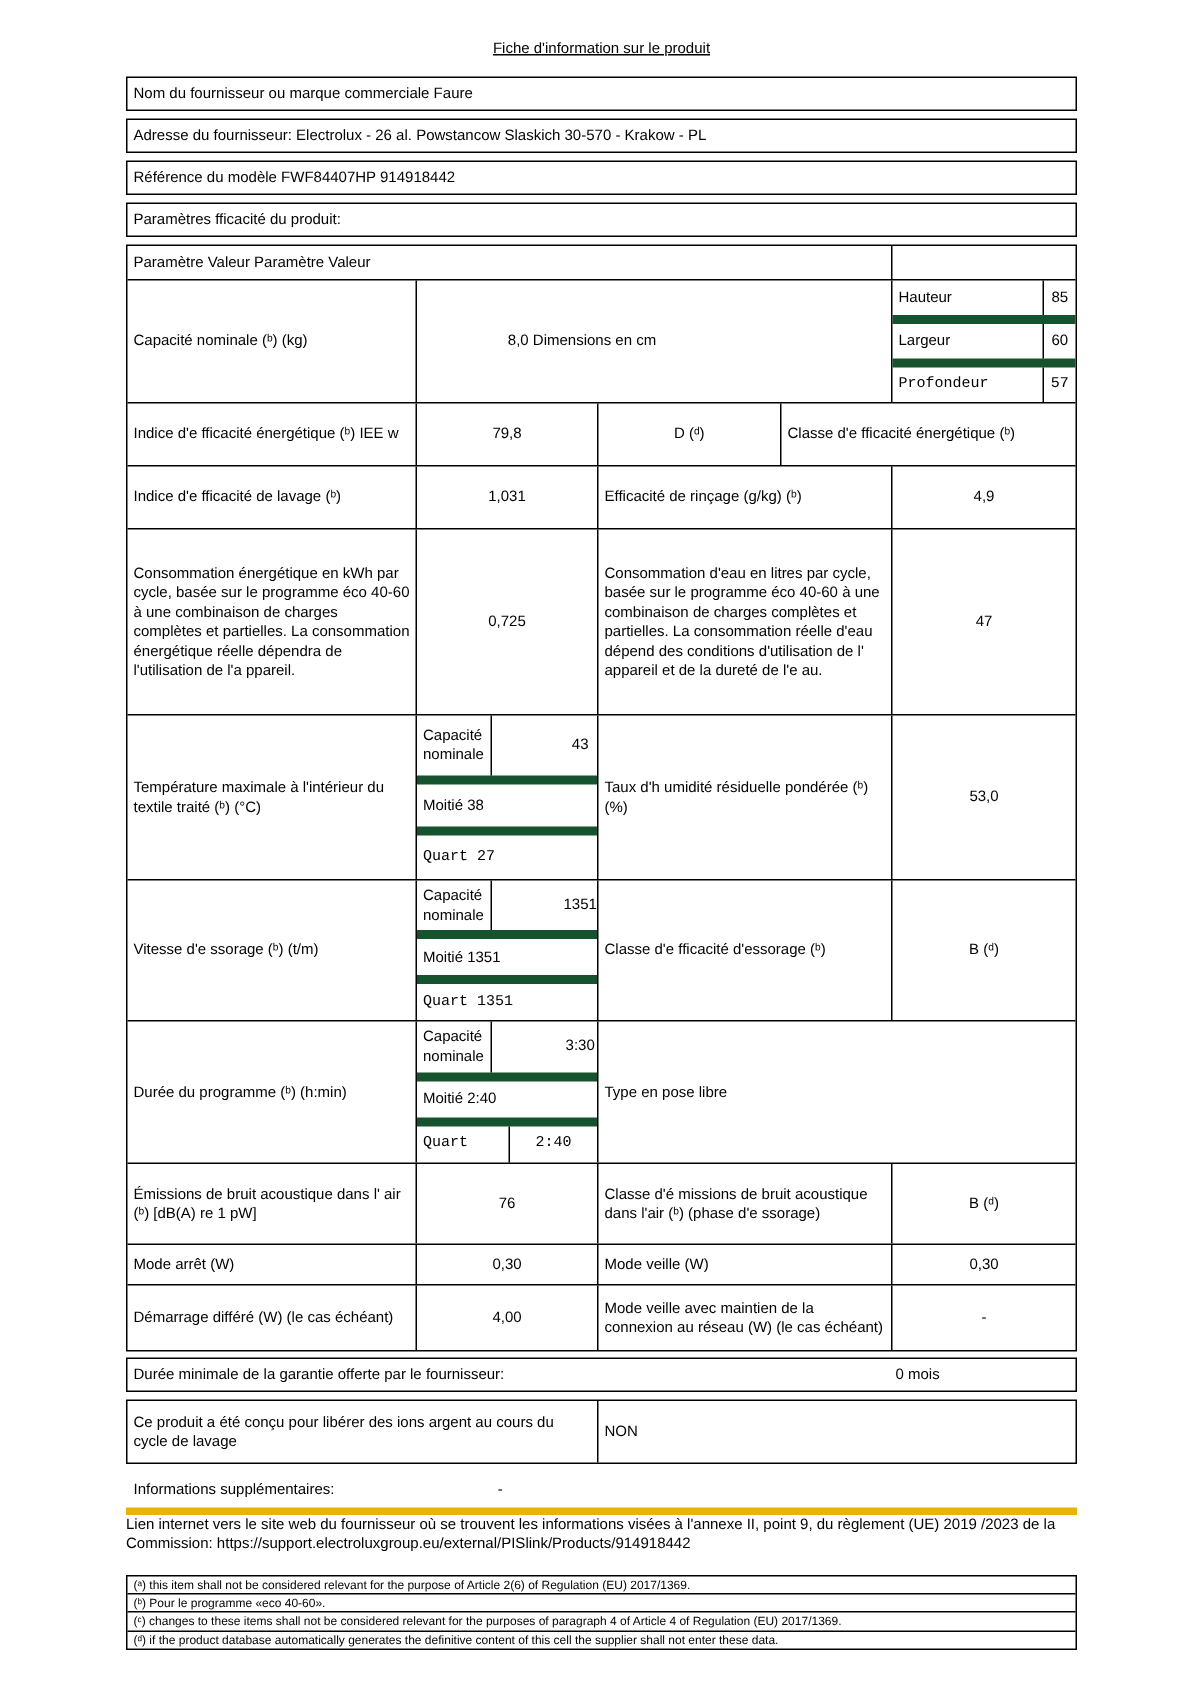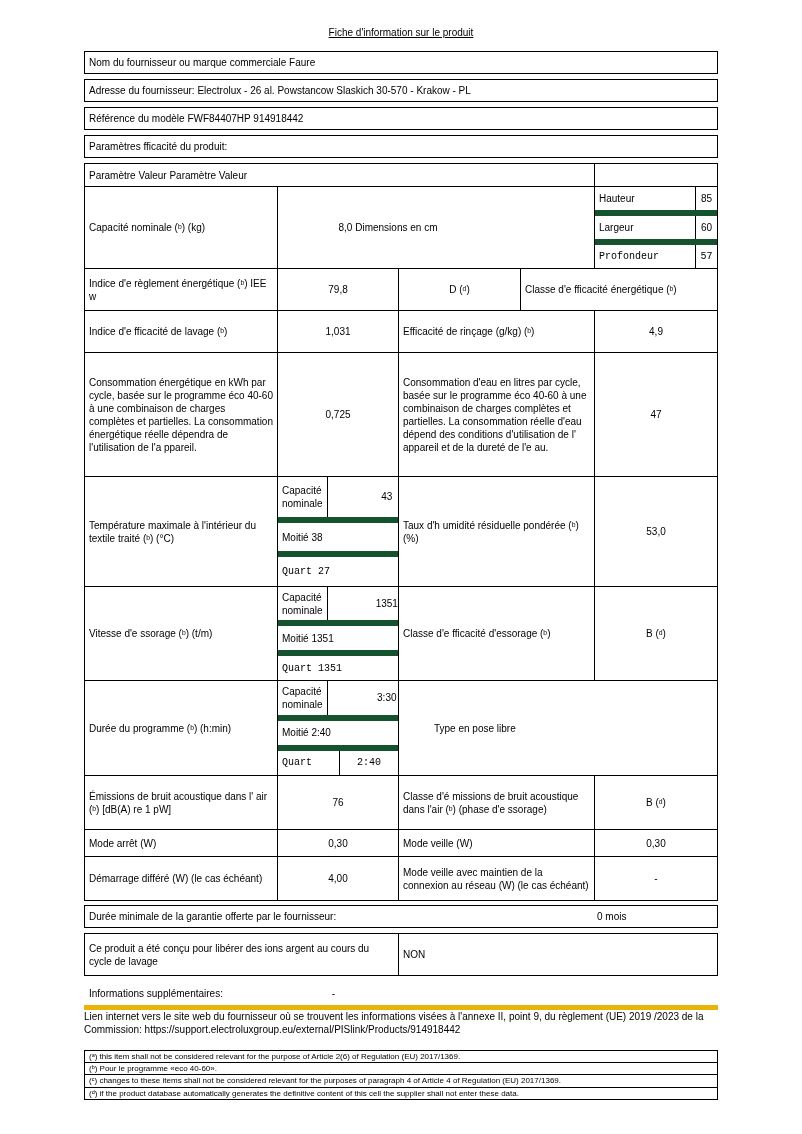--- a/index.html
+++ b/index.html
@@ -25,21 +25,21 @@
   }
   .cell:last-child { border-right:none; }
   .nopad { padding:0; }
   .center { justify-content:center; text-align:center; }
   .w1 { width:193px; }
   .w2 { width:121px; }
   .w3 { width:196px; }
   .w4 { flex:1; }
   .wmid { width:317px; }
   .whead { width:510px; }
-  .wend { flex:1;margin-left:31px; }
+  .wend { flex:1; }
   .shiftleft { padding-right:100px; }
   
   .r-head { min-height:23px; }
   .r-cap  { min-height:82px; }
   .r-eei  { min-height:42px; }
   .r-lav  { min-height:42px; }
   .r-conso{ min-height:124px; }
   .r-temp { min-height:110px; }
   .r-spin { min-height:94px; }
   .r-dur  { min-height:95px; }
@@ -106,21 +106,21 @@
           </div>
           <div class="subrow">
             <div class="sublabel">Profondeur</div>
             <div class="subvalue">57</div>
           </div>
         </div>
       </div>
     </div>
 
     <div class="prow r-eei">
-      <div class="cell w1">Indice d'e règlement énergétique (ᵇ) IEE w</div>
+      <div class="cell w1">Indice d'e fficacité énergétique (ᵇ) IEE w</div>
       <div class="cell w2 center">79,8</div>
       <div class="cell w4 center">D (ᵈ)</div>
       <div class="cell w3">Classe d'e fficacité énergétique (ᵇ)</div>
     </div>
 
     <div class="prow r-lav">
       <div class="cell w1">Indice d'e fficacité de lavage (ᵇ)</div>
       <div class="cell w2 center">1,031</div>
       <div class="cell w3">Efficacité de rinçage (g/kg) (ᵇ)</div>
       <div class="cell w4 center">4,9</div>

